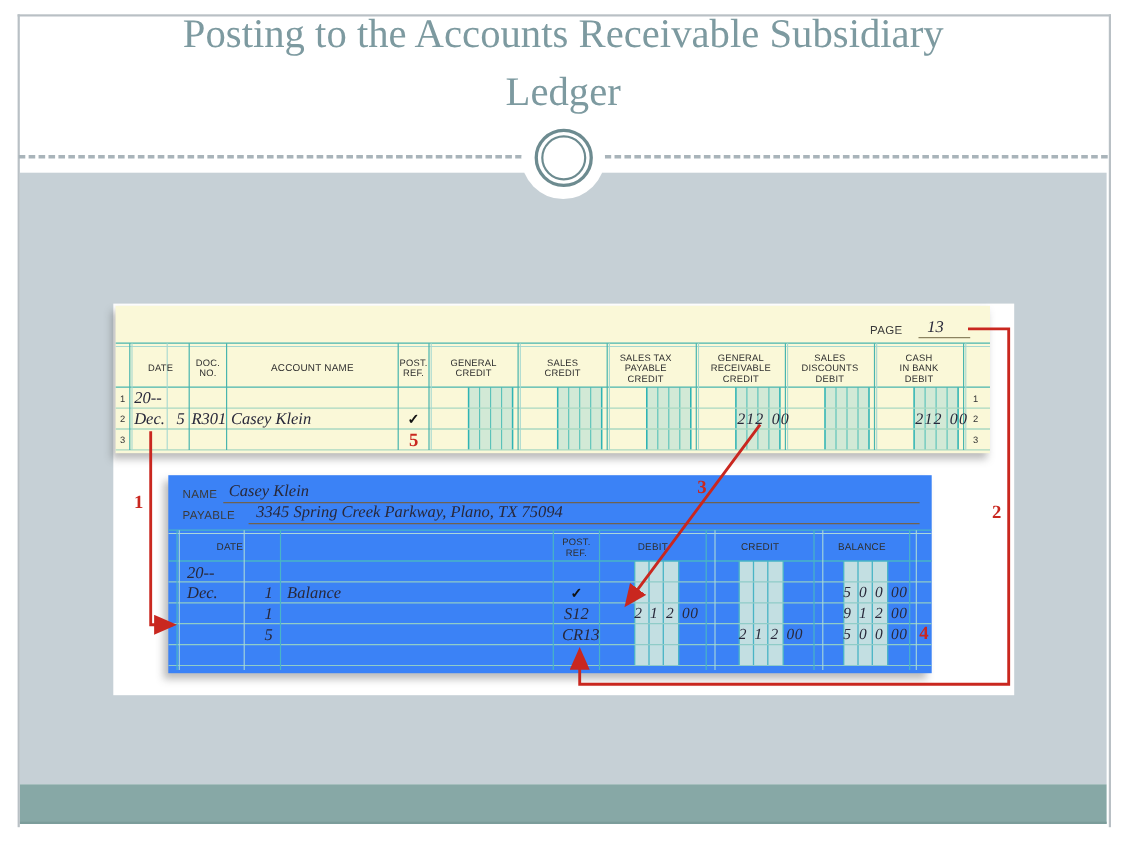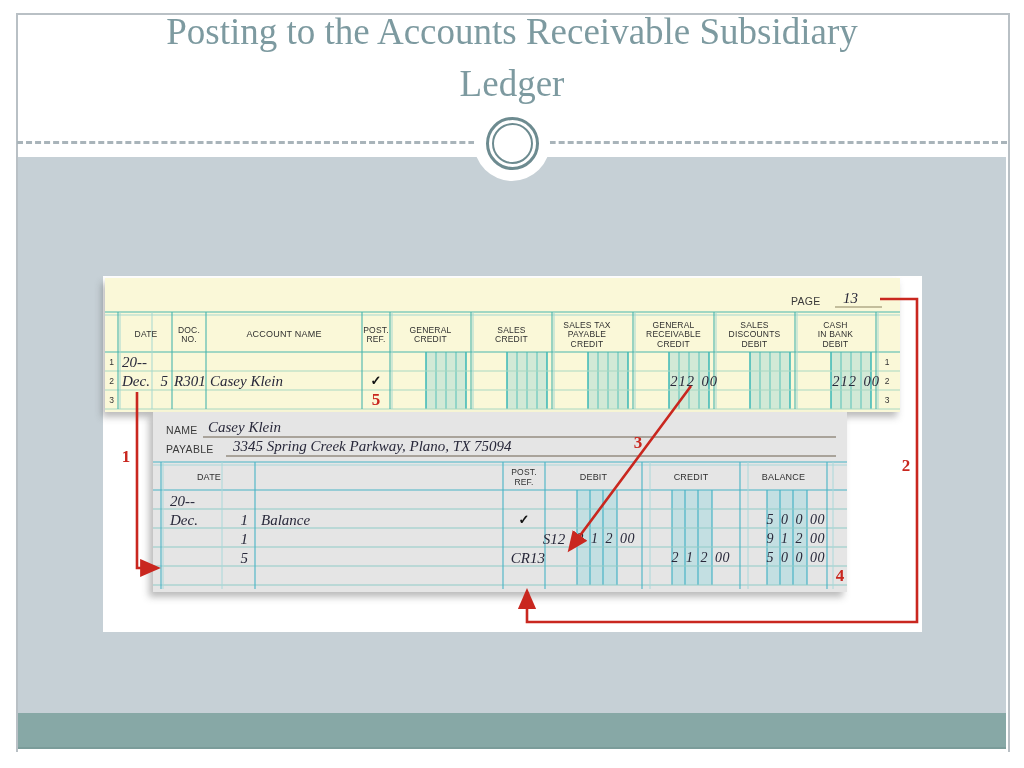--- a/index.html
+++ b/index.html
@@ -14,21 +14,21 @@
   #halo{left:474px;top:105px;width:76px;height:76px;border-radius:50%;background:#ffffff;}
   #ring-outer{left:486px;top:117px;width:47px;height:47px;border-radius:50%;border:3px solid #6d8b90;background:#fff;}
   #ring-inner{left:492px;top:123px;width:37px;height:37px;border-radius:50%;border:2px solid #6d8b90;background:#fff;}
   
   #title{left:0;top:6px;width:1024px;text-align:center;font-family:"Liberation Serif",serif;
          font-size:37px;line-height:52px;color:#7d9aa0;}
   
   #photo-box{left:103px;top:276px;width:819px;height:356px;background:#ffffff;}
   
   #journal{left:105px;top:278px;width:795px;height:134px;background:#faf8d8;box-shadow:-3px 5px 7px rgba(60,60,60,.35);}
-  #ledger{left:153px;top:412px;width:694px;height:180px;background:#e5e5e5;box-shadow:-4px 5px 7px rgba(60,60,60,.35);}
+  #ledger{left:153px;top:432px;width:694px;height:180px;background:#3b82f6;box-shadow:-4px 5px 7px rgba(60,60,60,.35);}
   .hdr{white-space:pre-line;font-size:8.5px;line-height:9.5px;color:#2f2f2f;display:flex;
        align-items:center;justify-content:center;text-align:center;letter-spacing:.2px;}
   .hand{font-family:"Liberation Serif",serif;font-style:italic;font-size:15px;color:#28283a;line-height:18px;}
   .amt{font-family:"Liberation Serif",serif;font-style:italic;font-size:14.5px;color:#28283a;line-height:18px;
        text-align:right;word-spacing:2px;letter-spacing:1px;}
   .amtl{font-family:"Liberation Serif",serif;font-style:italic;font-size:14px;color:#28283a;line-height:18px;
        text-align:right;word-spacing:3px;letter-spacing:.5px;}
   .rownum{font-size:8.5px;color:#333;text-align:center;line-height:18px;}
   .check{font-size:13px;font-weight:bold;color:#111;text-align:center;line-height:18px;}
   .step{font-family:"Liberation Serif",serif;font-weight:bold;font-size:17px;color:#c9271f;
@@ -186,21 +186,21 @@
 
     <div class="abs hand" style="left:17px;top:80px;">20--</div>
 
     <div class="abs hand" style="left:17px;top:99px;">Dec.</div>
     <div class="abs hand" style="left:69px;top:99px;width:26px;text-align:right;">1</div>
     <div class="abs hand" style="left:108px;top:99px;">Balance</div>
     <div class="abs check" style="left:350px;top:99px;width:42px;">✓</div>
     <div class="abs amtl" style="left:600px;top:99px;width:72px;">5 0 0 00</div>
 
     <div class="abs hand" style="left:69px;top:118px;width:26px;text-align:right;">1</div>
-    <div class="abs hand" style="left:350px;top:118px;width:42px;text-align:center;margin-left:30px;">S12</div>
+    <div class="abs hand" style="left:350px;top:118px;width:42px;text-align:center;">S12</div>
     <div class="abs amtl" style="left:410px;top:118px;width:72px;">2 1 2 00</div>
     <div class="abs amtl" style="left:600px;top:118px;width:72px;">9 1 2 00</div>
 
     <div class="abs hand" style="left:69px;top:137px;width:26px;text-align:right;">5</div>
     <div class="abs hand" style="left:350px;top:137px;width:42px;text-align:right;">CR13</div>
     <div class="abs amtl" style="left:505px;top:137px;width:72px;">2 1 2 00</div>
     <div class="abs amtl" style="left:600px;top:137px;width:72px;">5 0 0 00</div>
   </div>
 
   <svg id="red-overlay" width="1024" height="768">

